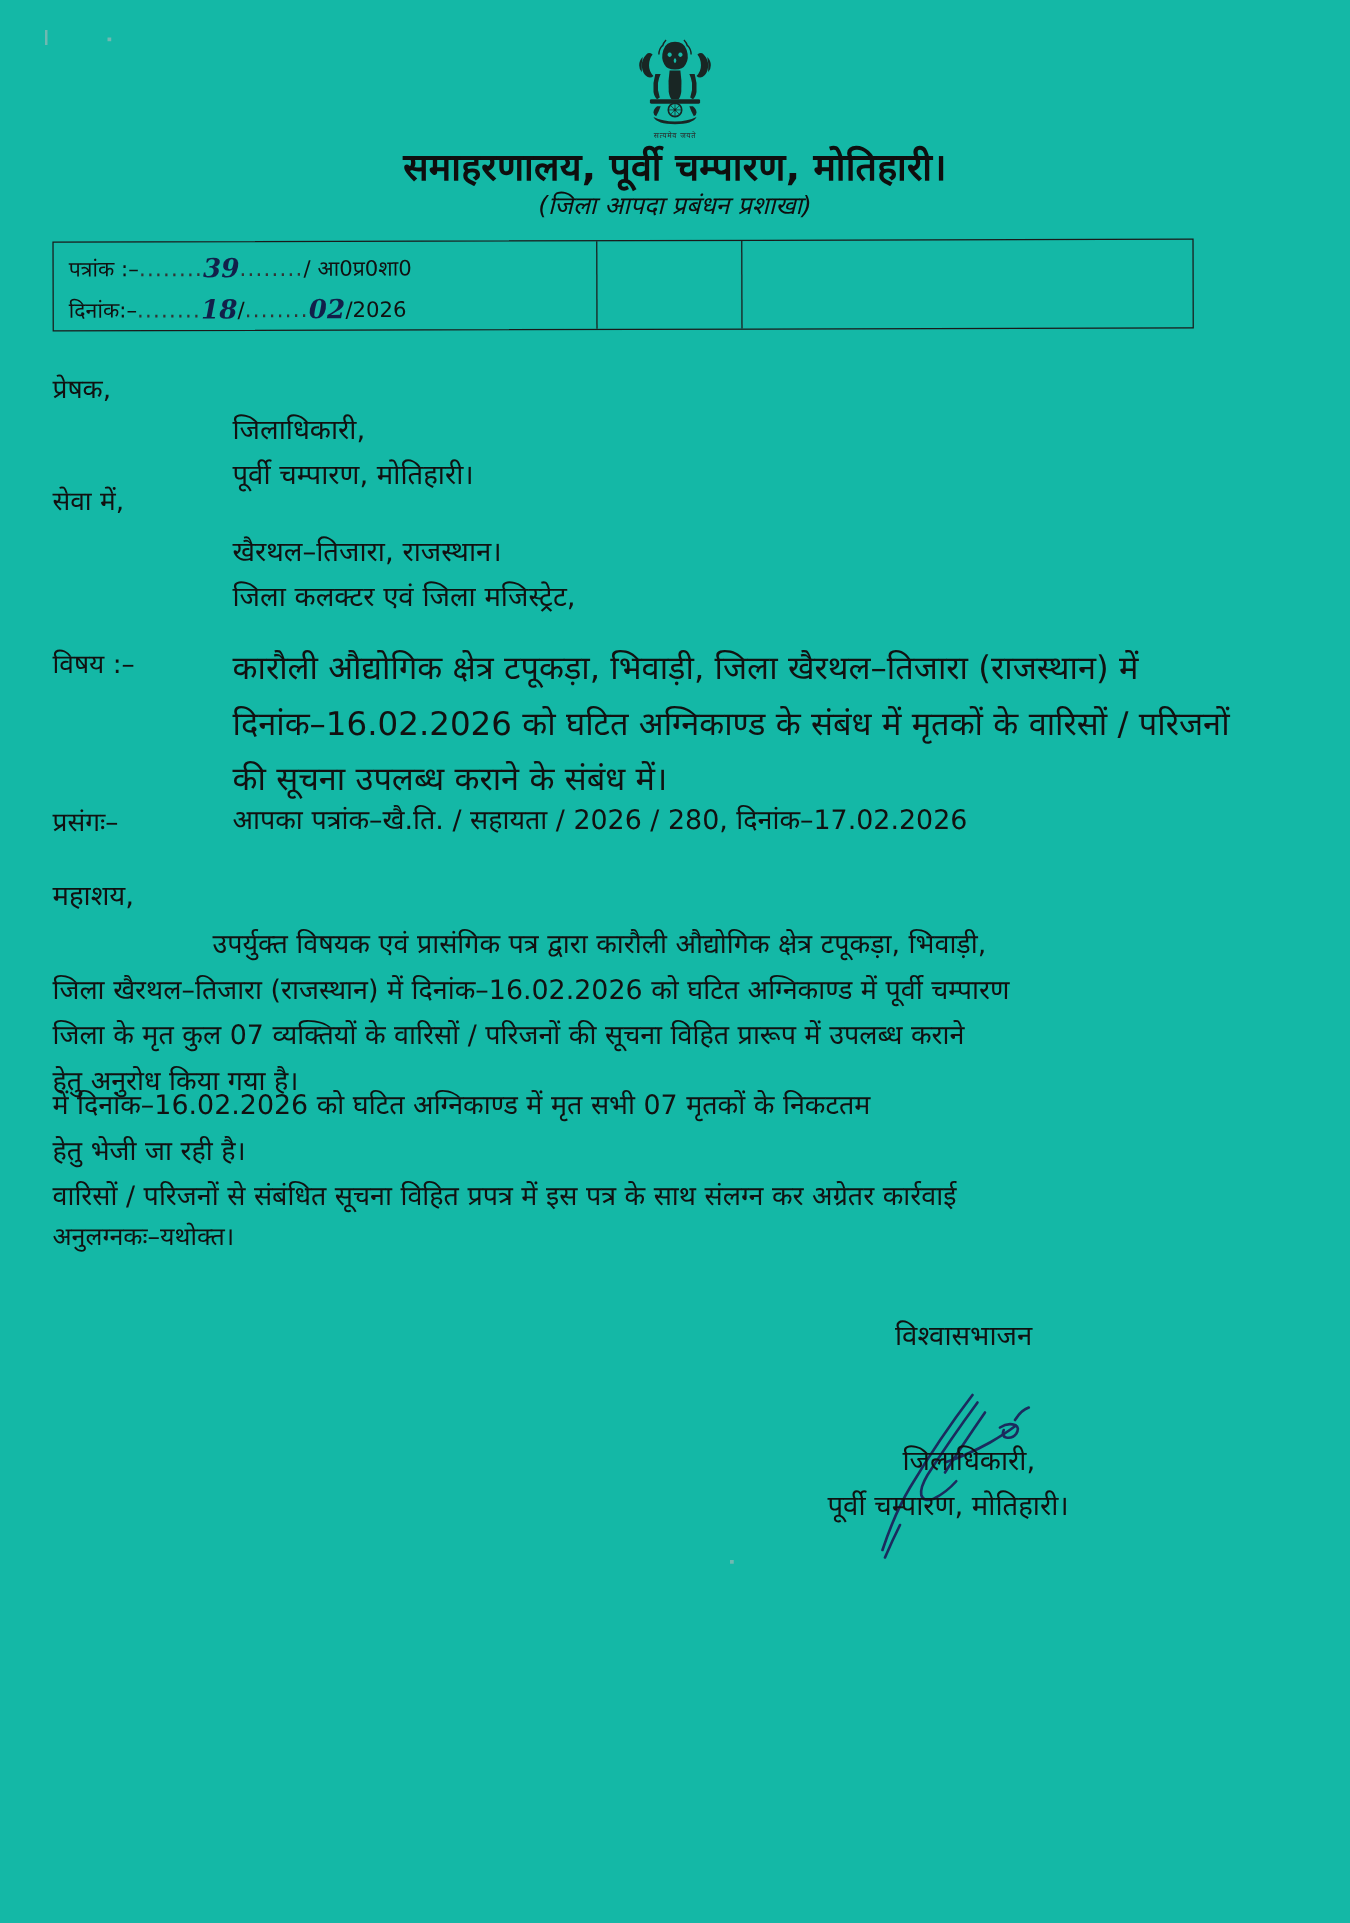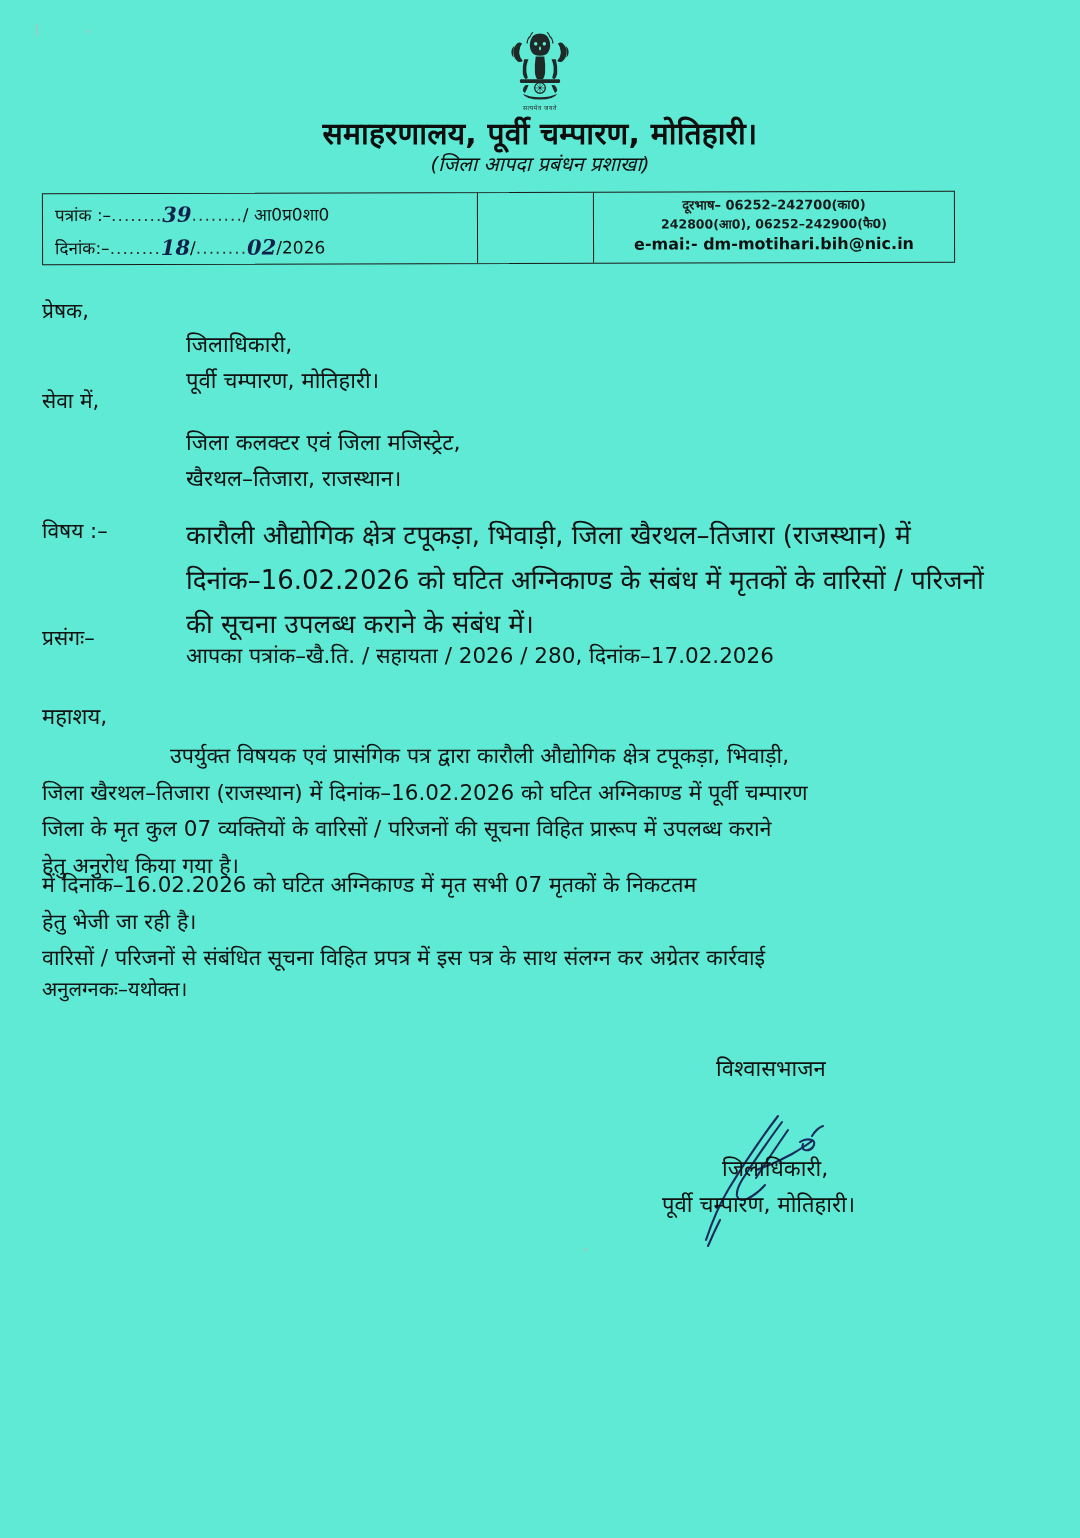--- a/index.html
+++ b/index.html
@@ -4,21 +4,21 @@
 <style>
   html, body {
     margin: 0;
     padding: 0;
     background: #ffffff;
   }
   .page {
     position: relative;
     width: 1080px;
     height: 1538px;
-    background: #5eead4;
+    background: #14b8a6;
     font-family: "DejaVu Sans", sans-serif;
     color: #111111;
     overflow: hidden;
   }
   
   .emblem-wrap {
     position: absolute;
     left: 0; right: 0;
     top: 22px;
     display: flex;
@@ -259,47 +259,42 @@
   <div class="hdr-table">
     <div class="hdr-cell-left">
       <div class="ref-line">
         <span>पत्रांक :–</span><span class="dots">........</span><span class="hand">39</span><span class="dots">........</span><span>/ आ0प्र0शा0</span>
       </div>
       <div class="date-line">
         <span>दिनांक:–</span><span class="dots">........</span><span class="hand">18</span><span>/</span><span class="dots">........</span><span class="hand">02</span><span>/</span><span>2026</span>
       </div>
     </div>
     <div class="hdr-cell-mid"></div>
-    <div class="hdr-cell-right">
-      <div class="phone-l1">दूरभाष– 06252–242700(का0)</div>
-      <div class="phone-l2">242800(आ0), 06252–242900(फै0)</div>
-      <div class="email-l">e-mai:- dm-motihari.bih@nic.in</div>
-    </div>
   </div>
 
   <div class="lbl" style="left:42px;top:296px;">प्रेषक,</div>
   <div class="blk" style="left:186px;top:327px;">
     <div>जिलाधिकारी,</div>
     <div>पूर्वी चम्पारण, मोतिहारी।</div>
   </div>
 
   <div class="lbl" style="left:42px;top:386px;">सेवा में,</div>
   <div class="blk" style="left:186px;top:425px;">
+    <div>खैरथल–तिजारा, राजस्थान।</div>
     <div>जिला कलक्टर एवं जिला मजिस्ट्रेट,</div>
-    <div>खैरथल–तिजारा, राजस्थान।</div>
   </div>
 
   <div class="lbl" style="left:42px;top:516px;">विषय :–</div>
   <div class="subject">
     <div>कारौली औद्योगिक क्षेत्र टपूकड़ा, भिवाड़ी, जिला खैरथल–तिजारा (राजस्थान) में</div>
     <div>दिनांक–16.02.2026 को घटित अग्निकाण्ड के संबंध में मृतकों के वारिसों / परिजनों</div>
     <div>की सूचना उपलब्ध कराने के संबंध में।</div>
   </div>
 
-  <div class="lbl" style="left:42px;top:623px;">प्रसंगः–</div>
+  <div class="lbl" style="left:42px;top:643px;">प्रसंगः–</div>
   <div class="ref-prasang">आपका पत्रांक–खै.ति. / सहायता / 2026 / 280,   दिनांक–17.02.2026</div>
 
   <div class="lbl" style="left:42px;top:700px;font-size:22px;">महाशय,</div>
 
   <div class="para" style="top:738px;">
     <div class="indent j">उपर्युक्त विषयक एवं प्रासंगिक पत्र द्वारा कारौली औद्योगिक क्षेत्र टपूकड़ा, भिवाड़ी,</div>
     <div class="j">जिला खैरथल–तिजारा (राजस्थान) में दिनांक–16.02.2026 को घटित अग्निकाण्ड में पूर्वी चम्पारण</div>
     <div class="j">जिला के मृत कुल 07 व्यक्तियों के वारिसों / परिजनों की सूचना विहित प्रारूप में उपलब्ध कराने</div>
     <div class="j">हेतु अनुरोध किया गया है।</div>
   </div>

